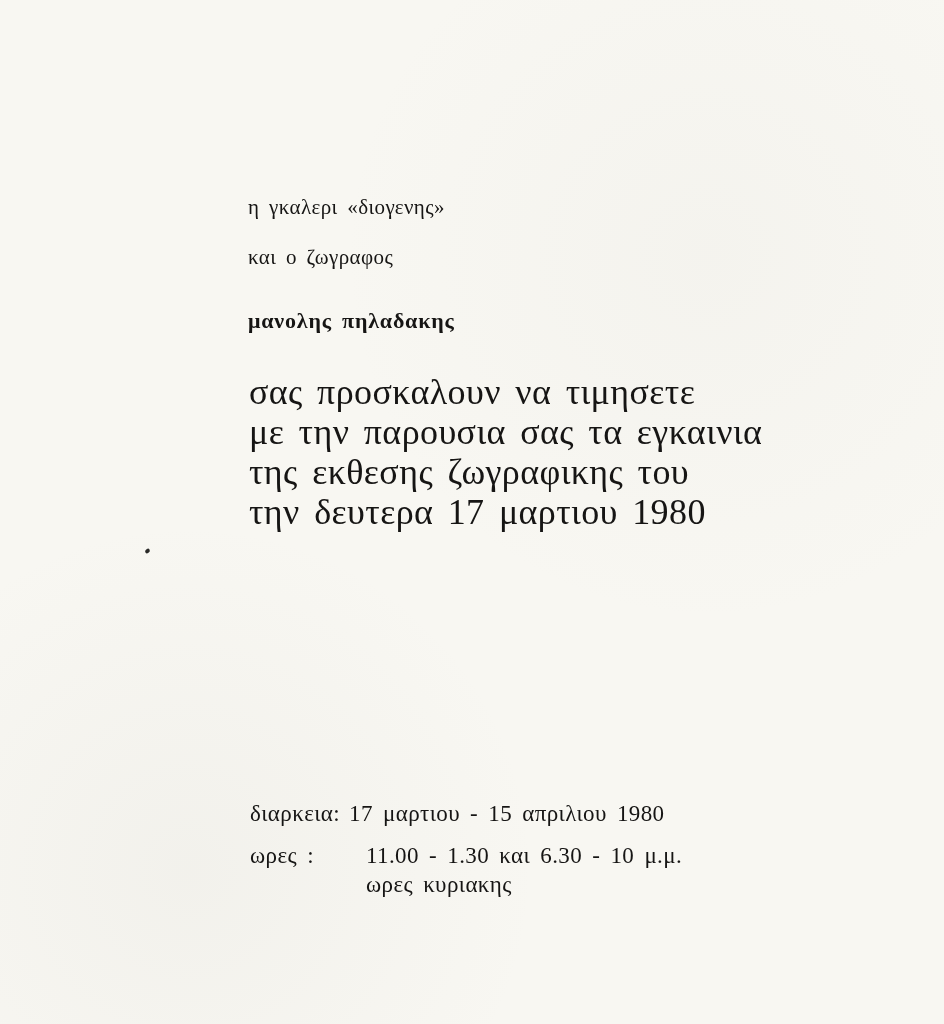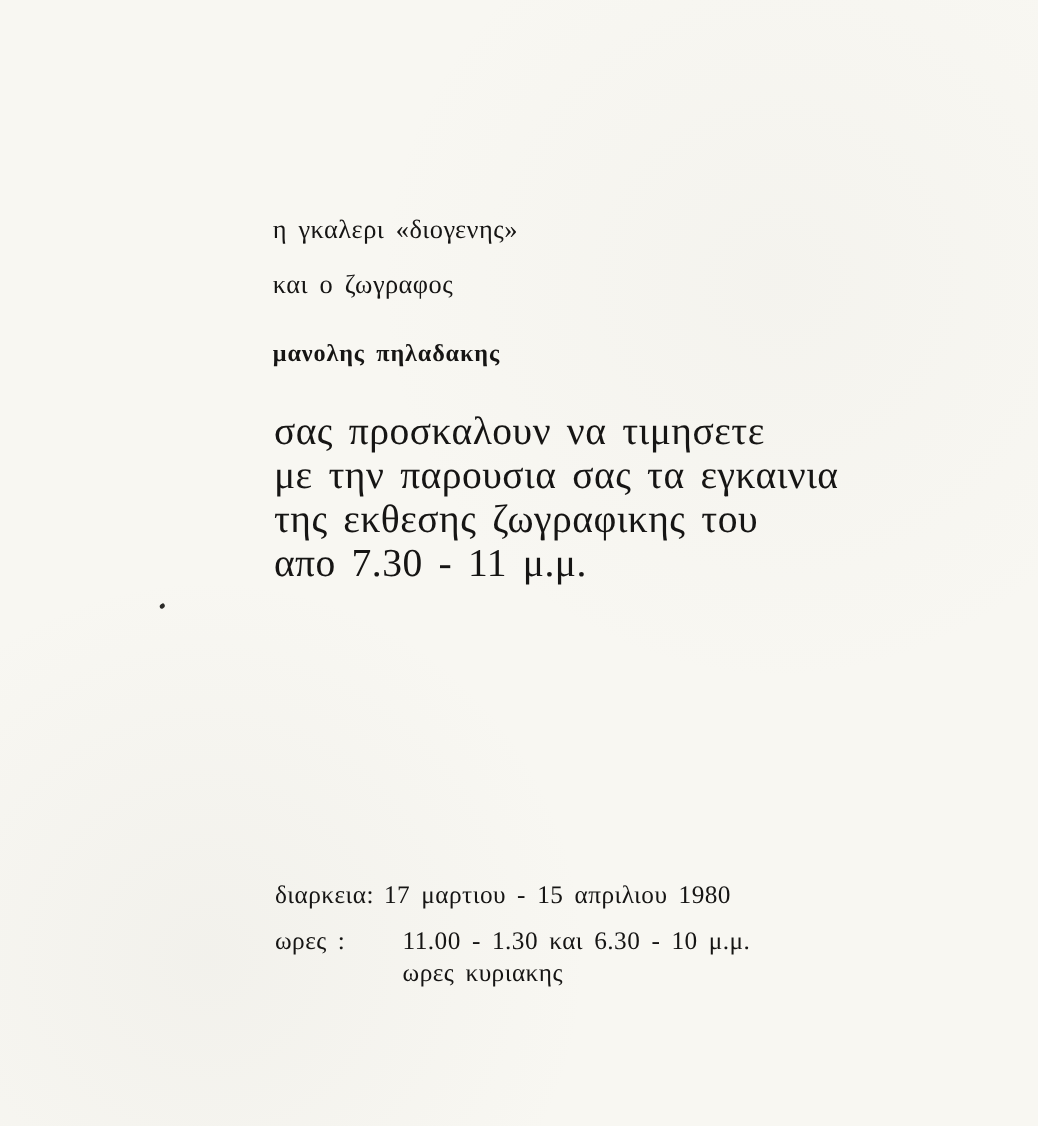--- a/index.html
+++ b/index.html
@@ -20,21 +20,21 @@
     position: absolute;
     inset: 0;
     background:
       radial-gradient(circle at 20% 85%, rgba(190,188,180,0.10), transparent 30%),
       radial-gradient(circle at 75% 25%, rgba(200,198,190,0.08), transparent 35%),
       #f8f7f2;
   }
   .line {
     position: absolute;
     white-space: nowrap;
-    font-size: 24px;
+    font-size: 21px;
     line-height: 1;
     letter-spacing: 0.4px;
     word-spacing: 4px;
   }
   .gallery-line { left: 248px; top: 197px; }
   .and-line     { left: 248px; top: 247px; }
   .artist-line  { left: 248px; top: 310px; font-weight: bold; font-size: 22px; letter-spacing: 0.8px; }
   .body-para {
     position: absolute;
     left: 249px;
@@ -70,21 +70,21 @@
 <div class="line gallery-line">η γκαλερι «διογενης»</div>
 
 <div class="line and-line">και ο ζωγραφος</div>
 
 <div class="line artist-line">μανολης πηλαδακης</div>
 
 <div class="body-para">
   <div>σας προσκαλουν να τιμησετε</div>
   <div>με την παρουσια σας τα εγκαινια</div>
   <div>της εκθεσης ζωγραφικης του</div>
-  <div>απο 7.30 - 11 μ.μ.</div>
+  <div>την δευτερα 17 μαρτιου 1980</div>
 </div>
 
 <div class="line details-line duration-line">
   <span>διαρκεια:</span><span class="label-gap"></span><span>17 μαρτιου - 15 απριλιου 1980</span>
 </div>
 
 <div class="line details-line hours-label">ωρες :</div>
 
 <div class="line details-line hours-value">11.00 - 1.30 και 6.30 - 10 μ.μ.</div>
 

